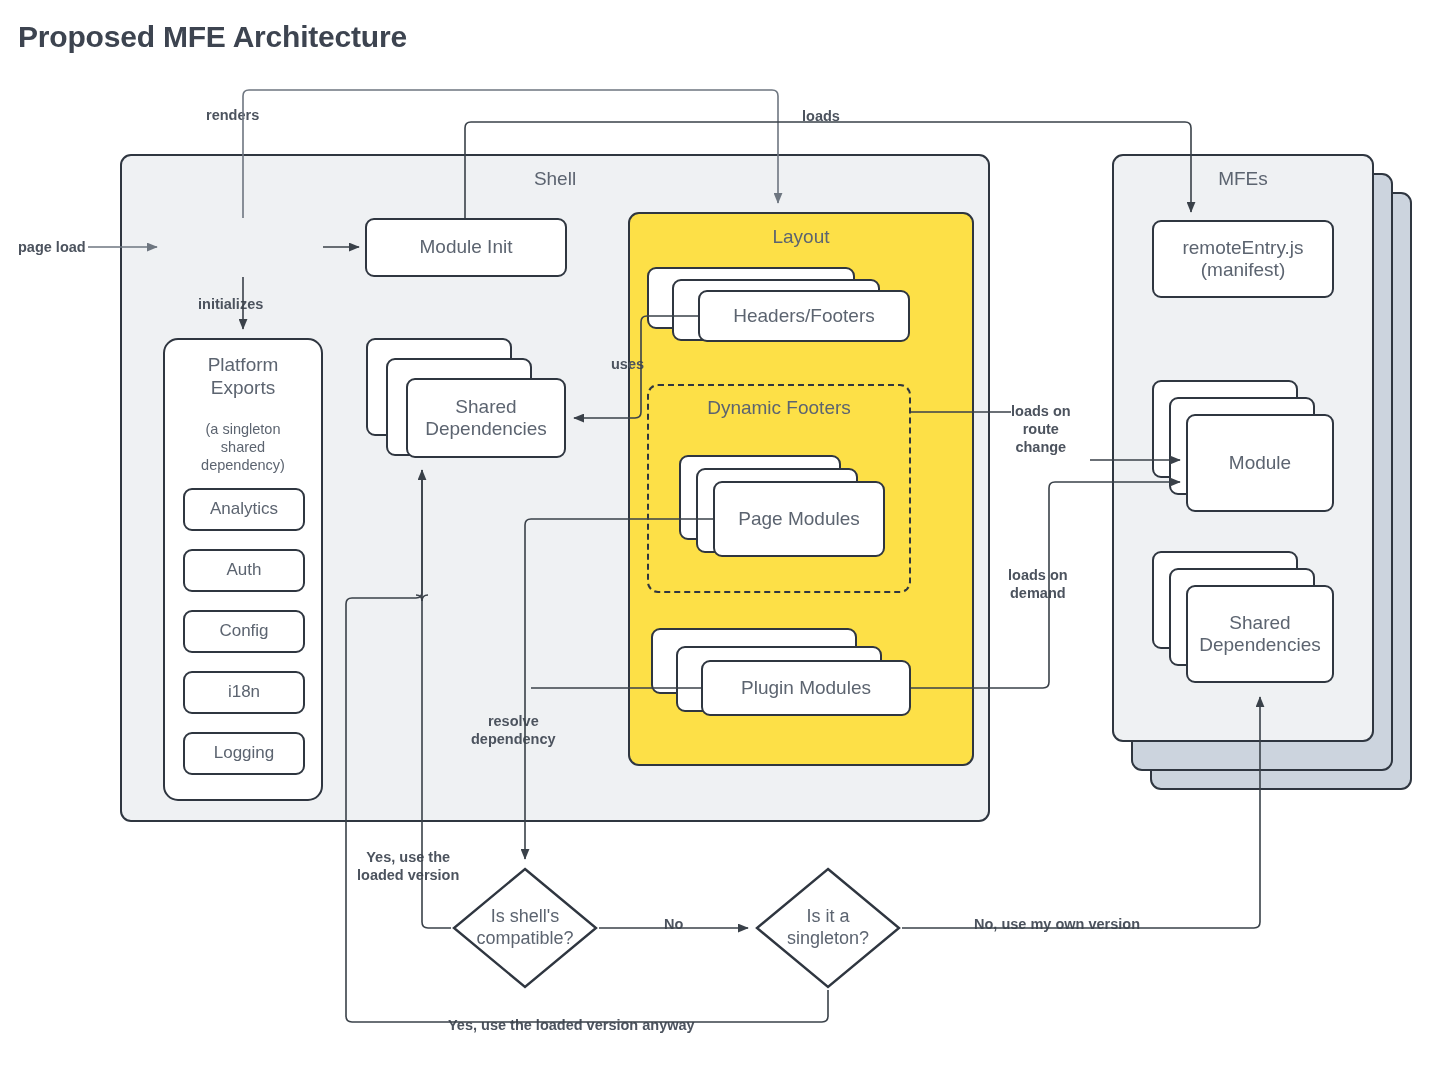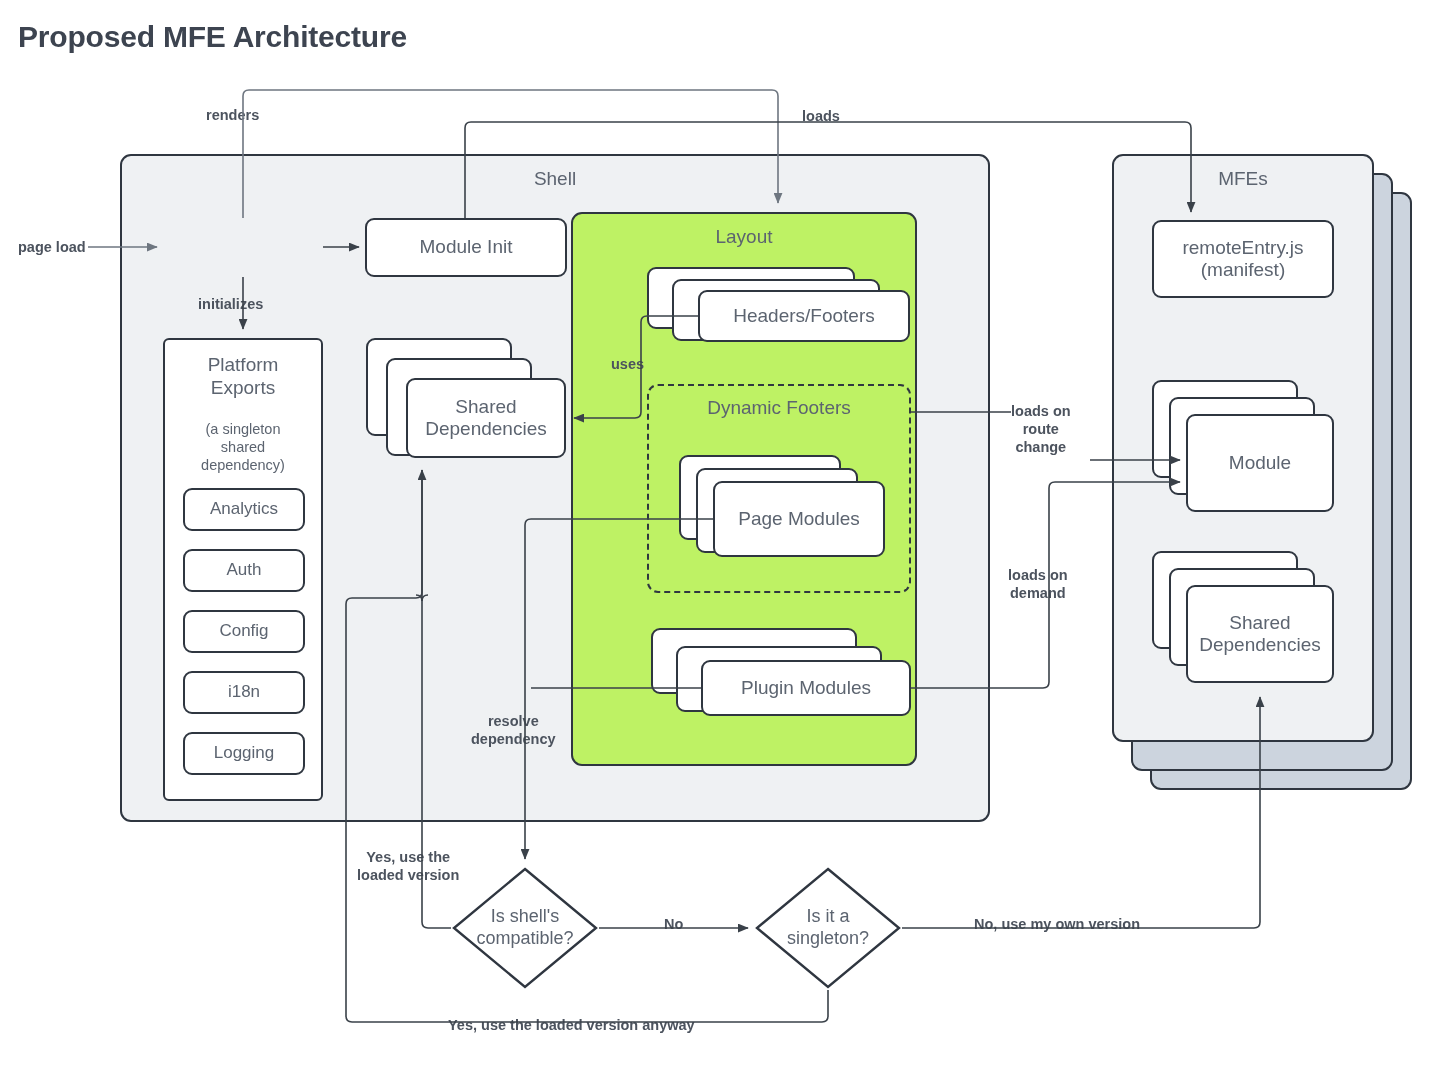--- a/index.html
+++ b/index.html
@@ -41,21 +41,21 @@
   .dashed{
     position:absolute;box-sizing:border-box;
     background:transparent;border:2.6px dashed #2f3640;border-radius:11px;
   }
   .dashed-label{
     position:absolute;left:0;right:0;top:11px;text-align:center;
     font-size:19px;color:#5c6470;
   }
   .pexports{
     position:absolute;box-sizing:border-box;
-    background:#ffffff;border:2.2px solid #2f3640;border-radius:6px;
+    background:#ffffff;border:2.2px solid #2f3640;border-radius:15px;
   }
   .pexports-title{
     position:absolute;left:0;right:0;top:14px;text-align:center;
     font-size:19px;color:#5c6470;line-height:1.2;
   }
   .pexports-sub{
     position:absolute;left:0;right:0;top:80px;text-align:center;
     font-size:14.5px;color:#5c6470;line-height:1.25;
   }
   .diamond-wrap{position:absolute;}
@@ -114,21 +114,21 @@
   <div class="box small" style="left:183px;top:549px;width:122px;height:43px;">Auth</div>
   <div class="box small" style="left:183px;top:610px;width:122px;height:43px;">Config</div>
   <div class="box small" style="left:183px;top:671px;width:122px;height:43px;text-align:center;">i18n</div>
   <div class="box small" style="left:183px;top:732px;width:122px;height:43px;">Logging</div>
 
   <div class="stack-back" style="left:366px;top:338px;width:146px;height:98px;"></div>
   <div class="stack-back" style="left:386px;top:358px;width:146px;height:98px;"></div>
   <div class="box" style="left:406px;top:378px;width:160px;height:80px;white-space:pre-line;">Shared
 Dependencies</div>
 
-  <div class="panel" style="left:571px;top:212px;width:346px;height:554px;background:#bef264;">
+  <div class="panel" style="left:628px;top:212px;width:346px;height:554px;background:#fde047;">
     <div class="panel-label">Layout</div>
   </div>
 
   <div class="stack-back" style="left:647px;top:267px;width:208px;height:62px;"></div>
   <div class="stack-back" style="left:672px;top:279px;width:208px;height:62px;"></div>
   <div class="box" style="left:698px;top:290px;width:212px;height:52px;">Headers/Footers</div>
 
   <div class="dashed" style="left:647px;top:384px;width:264px;height:209px;">
     <div class="dashed-label">Dynamic Footers</div>
   </div>

